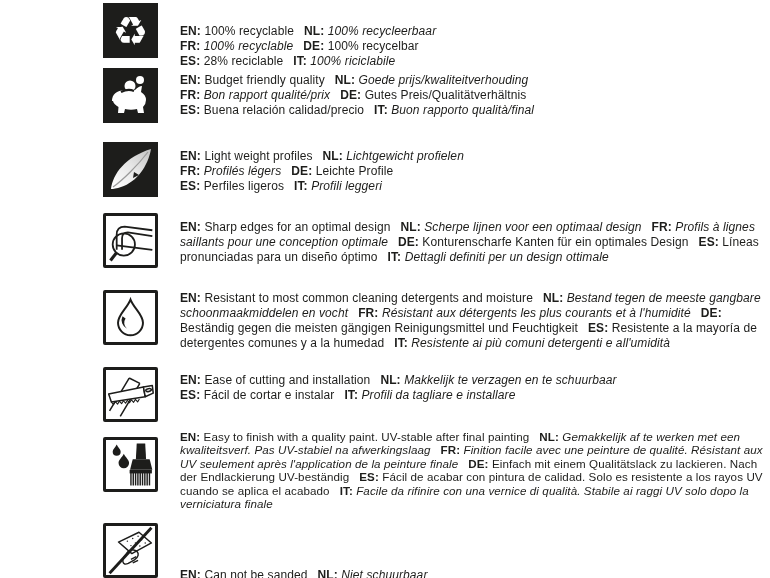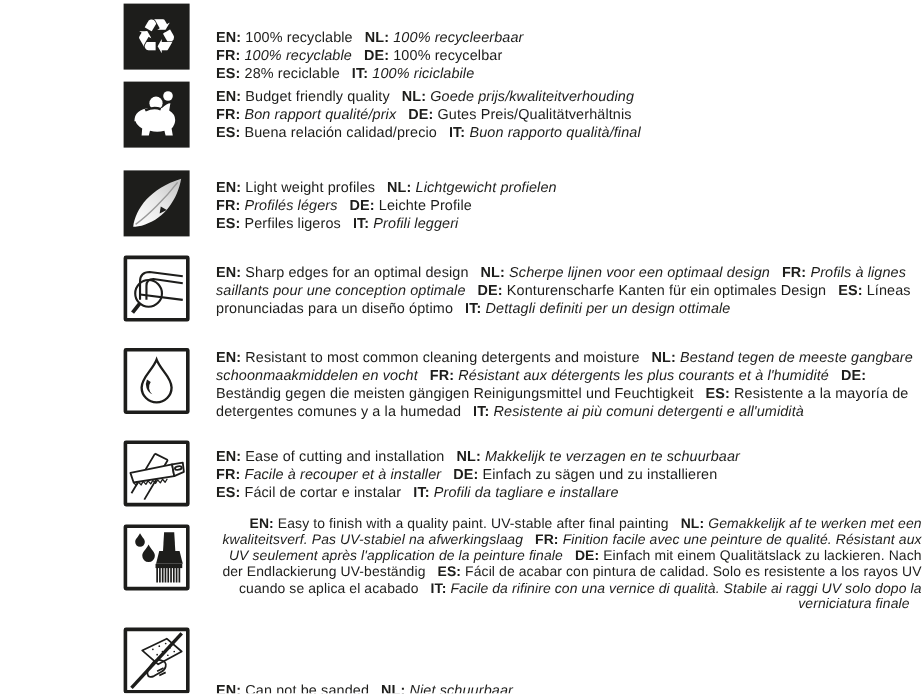--- a/index.html
+++ b/index.html
@@ -93,21 +93,20 @@
             <path d="M26,9 L4,46 M38,15 L16,52 M26,9 L38,15"></path>
             <path d="M3,27 L42,19 L44,30 L6,36 Z" fill="#fff"></path>
             <path d="M6,36 l2.5,2.8 l2,-3.3 l2.5,2.8 l2,-3.3 l2.5,2.8 l2,-3.3 l2.5,2.8 l2,-3.3 l2.5,2.8 l2,-3.3 l2.5,2.8 l2,-3.3 l2.5,2.8 l2,-3.3" stroke-width="1.2"></path>
             <path d="M42,19 L52,17.5 L53,26 L44,30 Z" fill="#fff"></path>
             <ellipse cx="47.8" cy="22.5" rx="3.2" ry="1.6" transform="rotate(-12 47.8 22.5)"></ellipse>
           </g>
         </svg>
       </div>
       <div class="text" style="top: 373px;">
         <div class="line"><span class="seg"><b class="lang">EN:</b> <span class="val">Ease of cutting and installation</span></span><span class="seg"><b class="lang">NL:</b> <span class="val it">Makkelijk te verzagen en te schuurbaar</span></span></div>
-        <div class="line"><span class="seg"><b class="lang">FR:</b> <span class="val it">Facile à recouper et à installer</span></span><span class="seg"><b class="lang">DE:</b> <span class="val">Einfach zu sägen und zu installieren</span></span></div>
         <div class="line"><span class="seg"><b class="lang">ES:</b> <span class="val">Fácil de cortar e instalar</span></span><span class="seg"><b class="lang">IT:</b> <span class="val it">Profili da tagliare e installare</span></span></div>
       </div>
       <div class="icon outline" style="top: 437px;">
         <svg viewBox="0 0 55 55">
           <g fill="#1d1d1b">
             <path d="M12,5 c-1.8,3.6 -4.5,5.3 -4.5,8.1 a4.5,4.5 0 0 0 9,0 c0,-2.8 -2.7,-4.5 -4.5,-8.1 z"></path>
             <path d="M20,15.5 c-2.2,4.6 -5.9,6.7 -5.9,10.4 a5.9,5.9 0 0 0 11.8,0 c0,-3.7 -3.7,-5.8 -5.9,-10.4 z"></path>
             <path d="M34.5,4 h9.5 l1,17.5 h-11.5 z"></path>
             <path d="M30,21.5 h19 l3,12 h-25 z"></path>
             <rect x="26.5" y="33.5" width="25" height="4"></rect>
@@ -118,21 +117,21 @@
             <line x1="33.2" y1="37" x2="33.2" y2="51"></line>
             <line x1="35.8" y1="37" x2="35.8" y2="51"></line>
             <line x1="38.4" y1="37" x2="38.4" y2="51"></line>
             <line x1="41" y1="37" x2="41" y2="51"></line>
             <line x1="43.6" y1="37" x2="43.6" y2="51"></line>
             <line x1="46.2" y1="37" x2="46.2" y2="51"></line>
             <line x1="48.8" y1="37" x2="48.8" y2="51"></line>
           </g>
         </svg>
       </div>
-      <div class="text tight" style="top: 430px; text-align: right;">
+      <div class="text tight" style="top: 430px;">
         <div class="line"><span class="seg"><b class="lang">EN:</b> <span class="val">Easy to finish with a quality paint. UV-stable after final painting</span></span><span class="seg"><b class="lang">NL:</b> <span class="val it">Gemakkelijk af te werken met een kwaliteitsverf. Pas UV-stabiel na afwerkingslaag</span></span><span class="seg"><b class="lang">FR:</b> <span class="val it">Finition facile avec une peinture de qualité. Résistant aux UV seulement après l'application de la peinture finale</span></span><span class="seg"><b class="lang">DE:</b> <span class="val">Einfach mit einem Qualitätslack zu lackieren. Nach der Endlackierung UV-beständig</span></span><span class="seg"><b class="lang">ES:</b> <span class="val">Fácil de acabar con pintura de calidad. Solo es resistente a los rayos UV cuando se aplica el acabado</span></span><span class="seg"><b class="lang">IT:</b> <span class="val it">Facile da rifinire con una vernice di qualità. Stabile ai raggi UV solo dopo la verniciatura finale</span></span></div>
       </div>
       <div class="icon outline" style="top: 523px;">
         <svg viewBox="0 0 55 55">
           <g stroke="#1d1d1b" stroke-width="1.6" fill="none" stroke-linejoin="round">
             <path d="M14,18 L37,7 L51,19 L29,31 Z"></path>
             <path d="M23,31 q3,-5 8,-4 q6,1.2 5,6 q-0.6,3 -4,5 l-7,4 q-5,2.2 -6,-1.8 q-0.8,-3.2 1,-5.2 z"></path>
             <path d="M28,37.5 l6,-3 M30,41.5 l6,-3"></path>
           </g>
           <g fill="#1d1d1b">

